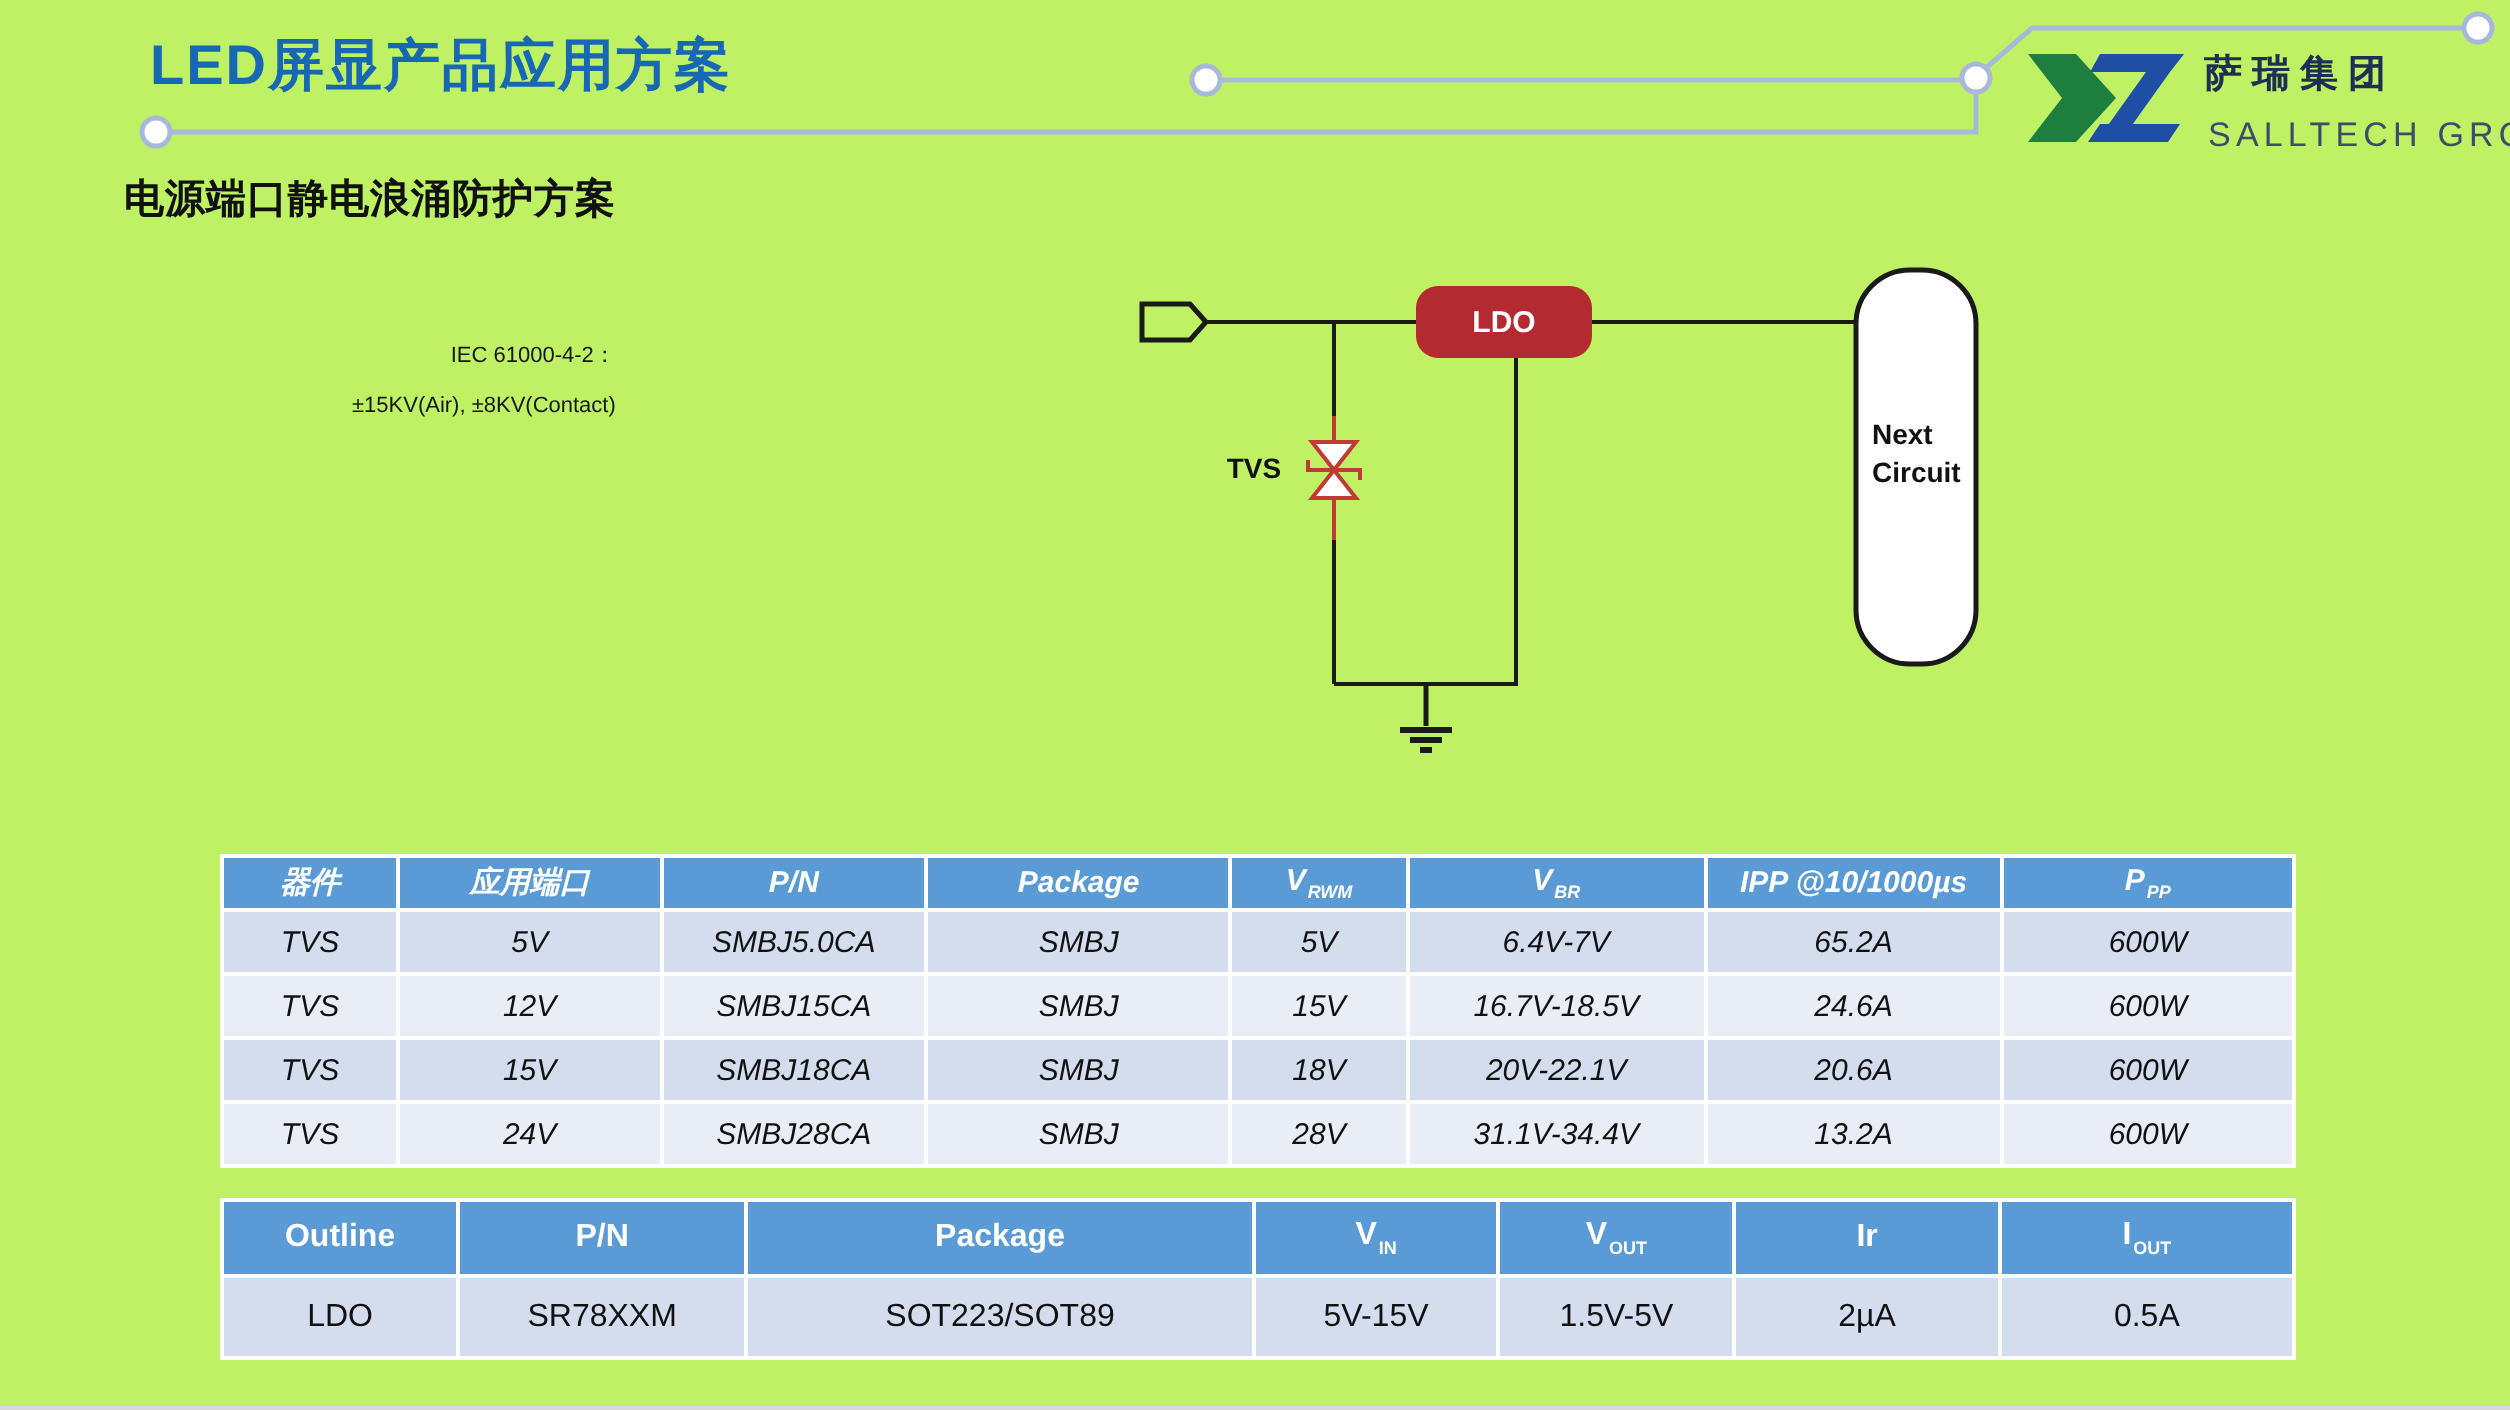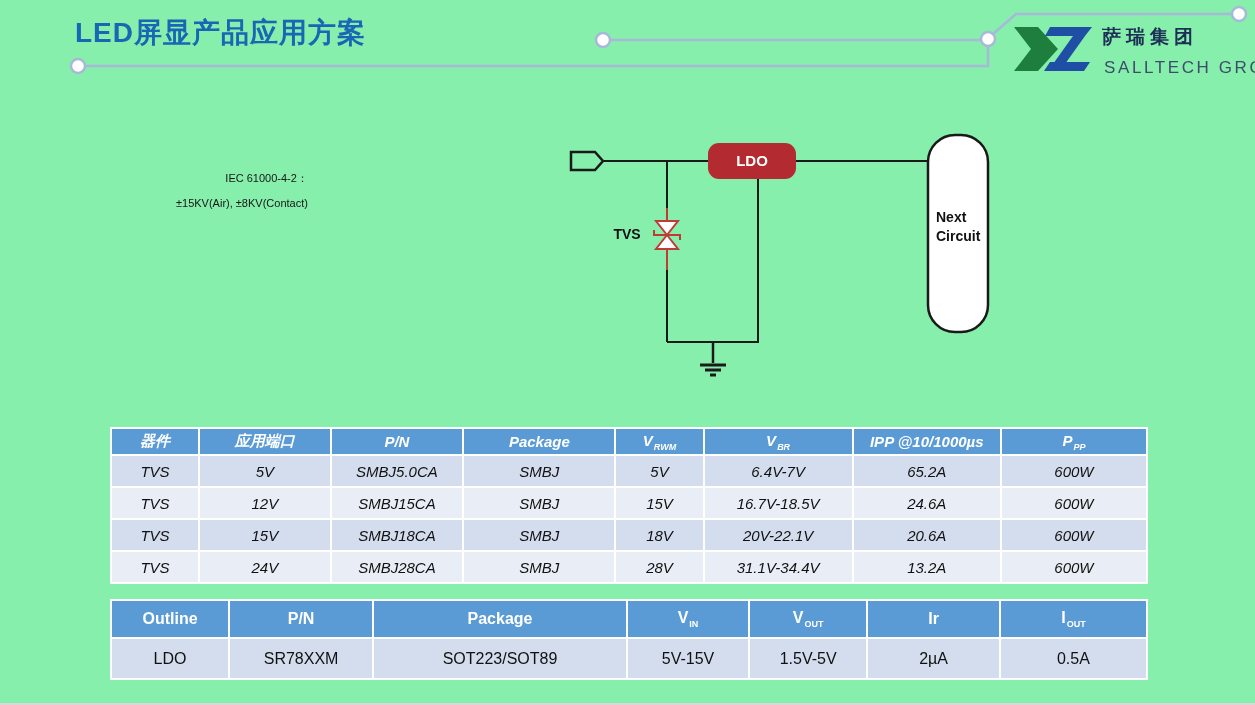--- a/index.html
+++ b/index.html
@@ -13,21 +13,21 @@
     --ldo-red:#b32b30;
     --logo-green:#1e7e3e;
     --logo-blue:#1f4fa5;
     --logo-navy:#1d2f55;
     --logo-gray:#3e4c6b;
   }
   *{margin:0;padding:0;box-sizing:border-box;}
   html,body{background:#fff;}
   body{font-family:"Liberation Sans","DejaVu Sans",sans-serif;}
   .slide{
-    position:relative;width:1255px;height:705px;background:#86efac;overflow:hidden;
+    position:relative;width:1255px;height:705px;background:#bef264;overflow:hidden;
     border-bottom:2px solid #d8d8d8;
   }
   
   .page-title{
     position:absolute;left:75px;top:14px;
     font-size:28px;font-weight:bold;color:var(--title-blue);letter-spacing:1px;
     white-space:nowrap;
   }
   .deco-svg{position:absolute;left:0;top:0;width:1255px;height:90px;}
   .deco-svg .trace{stroke:var(--trace);stroke-width:2.5;fill:none;}
@@ -98,20 +98,21 @@
     <svg class="logo-mark" viewBox="0 0 80 50">
       <polygon fill="var(--logo-green)" points="0,3 24,3 44,25 24,47 0,47 17,25"></polygon>
       <polygon fill="var(--logo-blue)" points="36,3 78,3 71,12 31,12"></polygon>
       <polygon fill="var(--logo-blue)" points="59,12 71,12 46,47 34,47"></polygon>
       <polygon fill="var(--logo-blue)" points="36,38 76,38 70,47 30,47"></polygon>
     </svg>
     <div class="logo-cn">萨瑞集团</div>
     <div class="logo-en">SALLTECH GROUP</div>
   </div>
 
+  <div class="page-subtitle">电源端口静电浪涌防护方案</div>
 
   <div class="specs">
       <div class="spec-group">
         <div class="spec-line">IEC 61000-4-2：</div>
         <div class="spec-line">±15KV(Air), ±8KV(Contact)</div>
       </div>
       <div class="spec-group">
       </div>
     </div>
 

